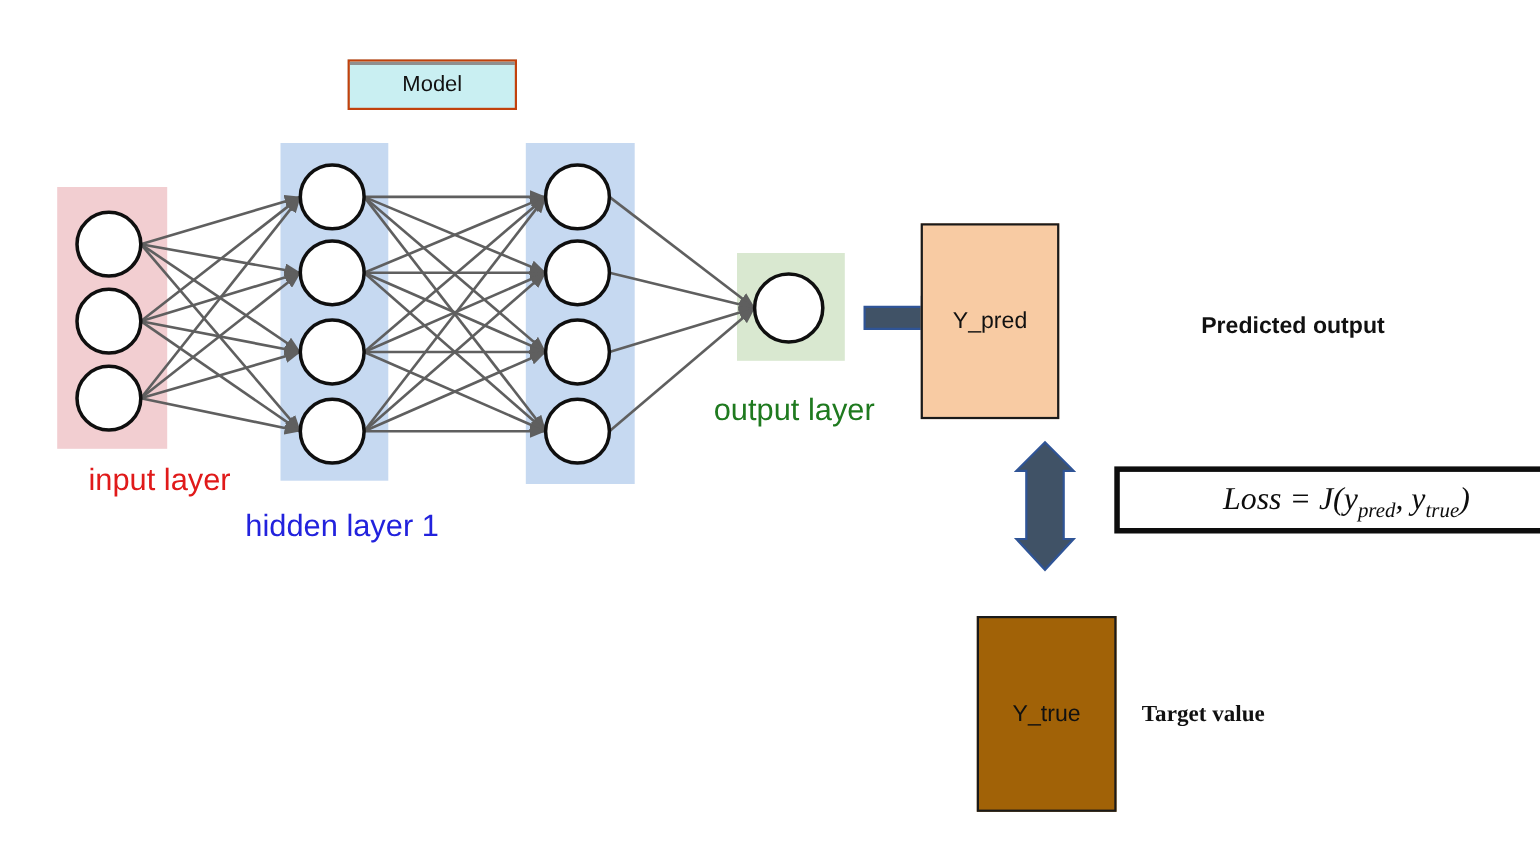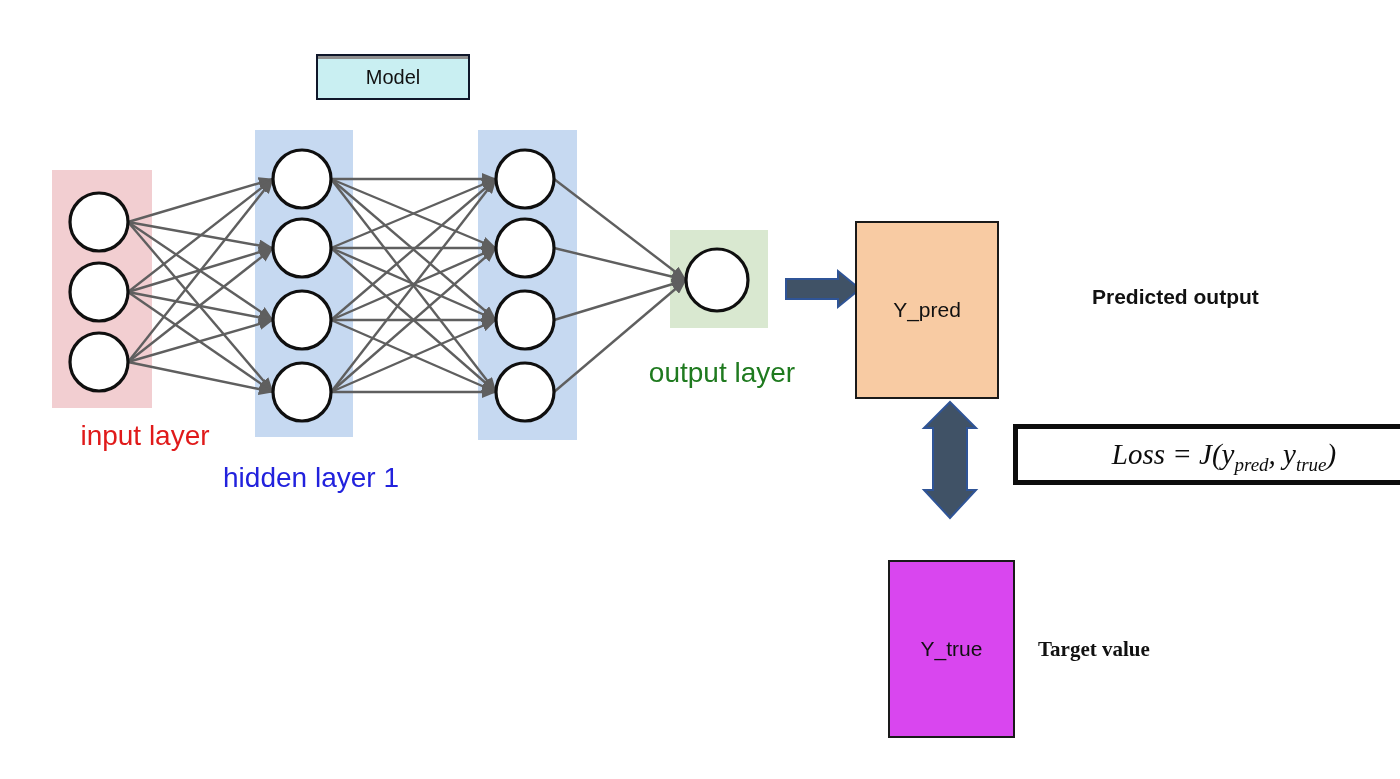--- a/index.html
+++ b/index.html
@@ -18,28 +18,28 @@
   }
   .box {
     position: absolute;
     box-sizing: border-box;
     display: flex;
     align-items: center;
     justify-content: center;
   }
   .model-box {
     left: 316px; top: 54px; width: 154px; height: 46px;
-    border: 2px solid #0f172a;
+    border: 2px solid #c2410c;
     box-shadow: inset 0 3px 0 #8f8f8f;
     font-size: 20px; color: #111111;
   }
   .pred-box {
-    left: 855px; top: 203px; width: 144px; height: 178px;
+    left: 837px; top: 203px; width: 126px; height: 178px;
     border: 2px solid #1a1a1a;
-    font-size: 21px; color: #111111; margin-top: 18px;
+    font-size: 21px; color: #111111;
   }
   .true-box {
     left: 888px; top: 560px; width: 127px; height: 178px;
     border: 2px solid #1a1a1a;
     font-size: 21px; color: #111111;
   }
   .loss-box {
     left: 1013px; top: 424px; width: 422px; height: 61px;
     border: 5px solid #0d0d0d;
     background: #ffffff;
@@ -148,18 +148,18 @@
 
   <div class="box pred-box" style="background: rgb(248, 203, 163);">
     <span>Y_pred</span>
   </div>
   <div class="annot annot-pred">Predicted output</div>
 
   <div class="box loss-box">
     <span><span>Loss = J(y</span><sub>pred</sub><span>, y</span><sub>true</sub><span>)</span></span>
   </div>
 
-  <div class="box true-box" style="background: #d946ef;">
+  <div class="box true-box" style="background: #a16207;">
     <span>Y_true</span>
   </div>
   <div class="annot annot-true">Target value</div>
 
 </div>
 
 </body></html>

